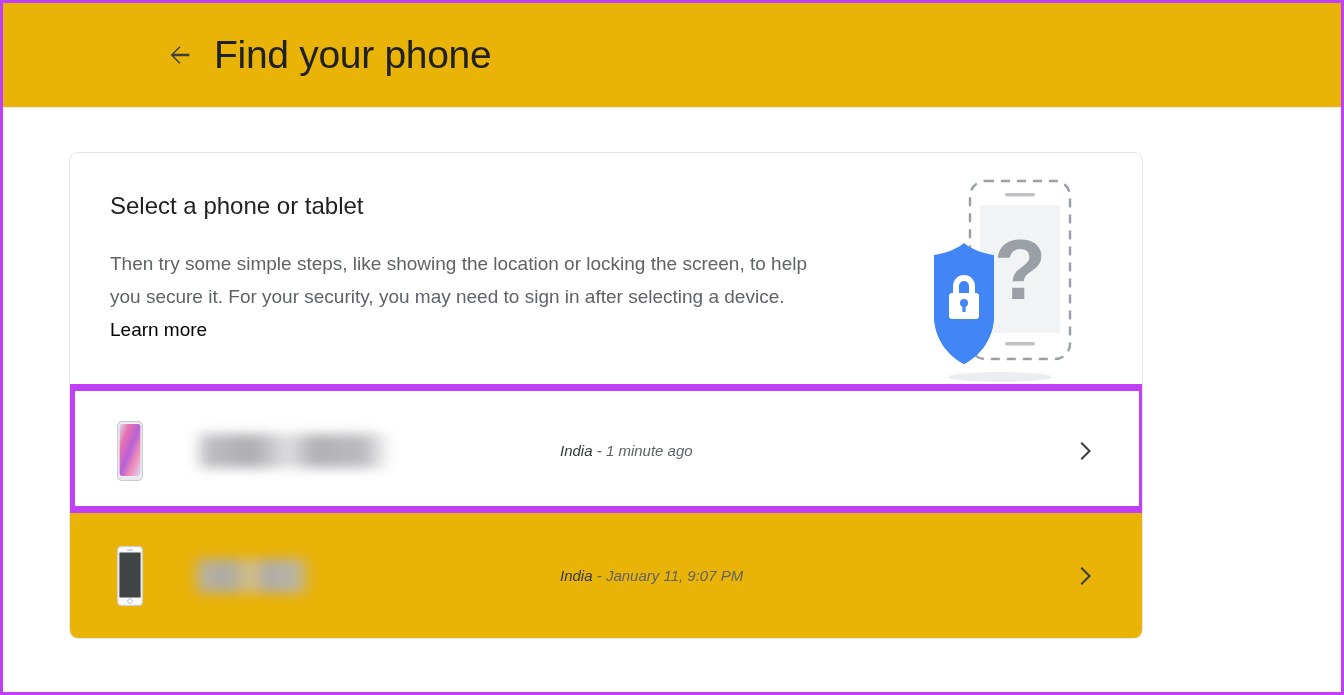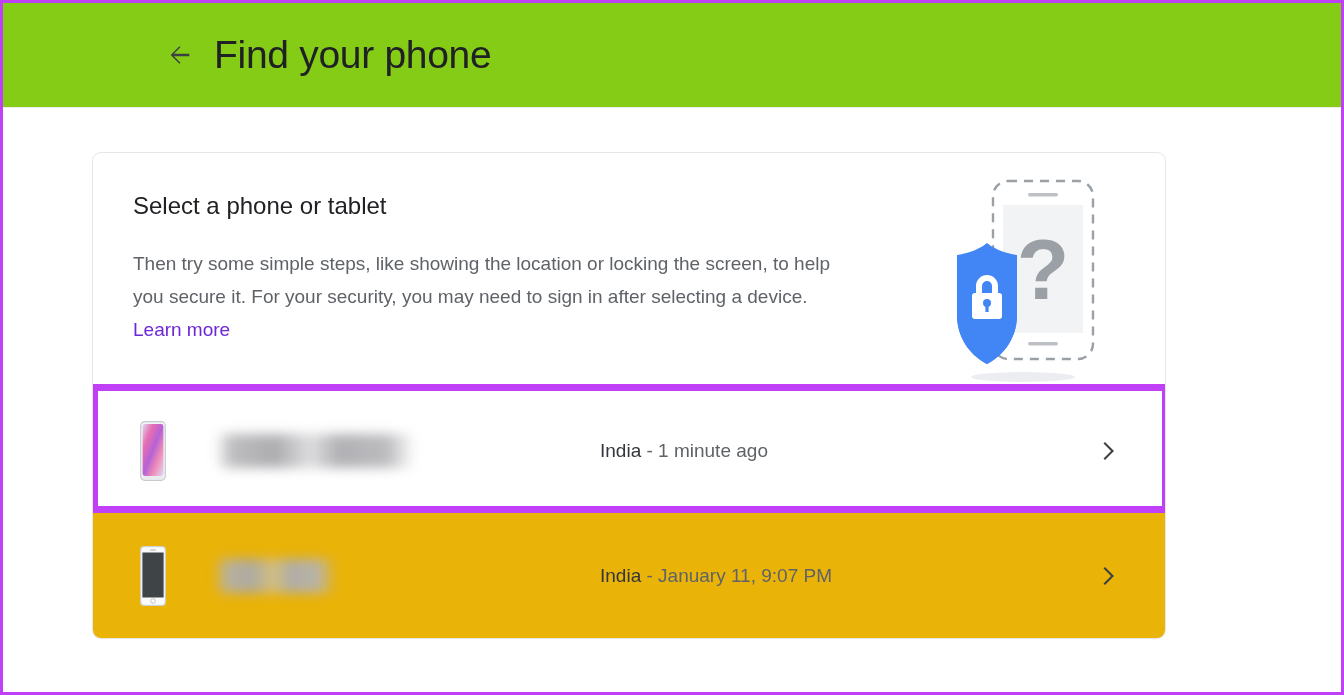--- a/index.html
+++ b/index.html
@@ -28,21 +28,21 @@
 
   
   .header {
     position: relative;
     height: 105px;
     box-sizing: border-box;
     display: flex;
     align-items: center;
     padding-left: 162px;
     border-bottom: 1px solid #ebebeb;
-    background: #84cc16;
+    background: #eab308;
   }
   .back-btn {
     width: 30px;
     height: 30px;
     display: flex;
     align-items: center;
     justify-content: center;
     cursor: pointer;
     flex: 0 0 auto;
   }
@@ -53,21 +53,21 @@
     line-height: 46px;
     font-weight: 400;
     color: #202124;
     letter-spacing: -0.3px;
     white-space: nowrap;
   }
 
   
   .content {
     position: relative;
-    padding: 44px 0 0 89px;
+    padding: 44px 0 0 66px;
   }
   .card {
     position: relative;
     width: 1074px;
     box-sizing: border-box;
     border: 1px solid #e4e6e8;
     border-radius: 9px;
     background: #ffffff;
     overflow: hidden;
   }
@@ -86,21 +86,21 @@
     margin: 0 0 26px 0;
   }
   .card-body {
     font-size: 19px;
     line-height: 33px;
     color: #5f6368;
     max-width: 718px;
     margin: 0;
   }
   .learn-more {
-    color: #6d28d9;
+    color: #000000;
     text-decoration: none;
     cursor: pointer;
   }
 
   
   .illustration {
     position: absolute;
     right: 52px;
     top: 22px;
     width: 168px;
@@ -149,25 +149,26 @@
         rgba(195,195,198,0) 100%);
     filter: blur(6px);
     color: transparent;
     font-size: 0;
     overflow: hidden;
   }
   .device-name.short { width: 121px; }
 
   .device-meta {
     position: absolute;
-    left: 507px;
-    font-size: 19px;
+    left: 490px;
+    font-size: 15px;
     line-height: 24px;
     color: #3c4043;
     white-space: nowrap;
+    font-style: italic;
   }
   .device-meta .place { color: #33363a; }
   .device-meta .sep { color: #5f6368; }
   .device-meta .time { color: #5f6368; }
 
   .chevron {
     position: absolute;
     right: 44px;
     width: 26px;
     height: 26px;

